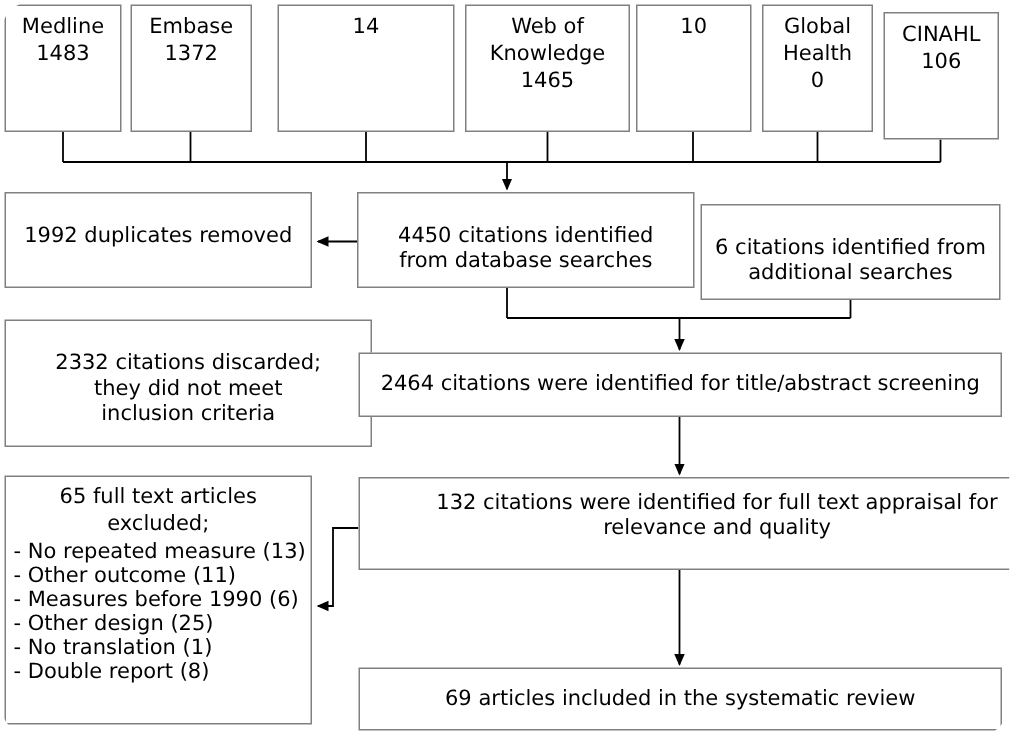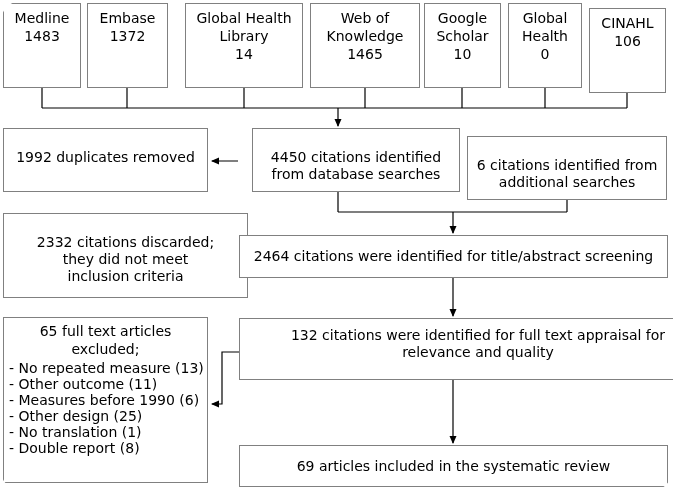--- a/index.html
+++ b/index.html
@@ -74,44 +74,42 @@
 
   <div class="box src" style="left:3px; top:3px; width:78px; height:85px;">
     <span class="ln">Medline</span>
     <span class="ln">1483</span>
   </div>
   <div class="box src" style="left:87px; top:3px; width:81px; height:85px;">
     <span class="ln">Embase</span>
     <span class="ln">1372</span>
   </div>
   <div class="box src" style="left:185px; top:3px; width:118px; height:85px;">
-    <span class="ln">Global Health Library</span>
     <span class="ln">14</span>
   </div>
   <div class="box src" style="left:310px; top:3px; width:110px; height:85px;">
     <span class="ln">Web of Knowledge</span>
     <span class="ln">1465</span>
   </div>
   <div class="box src" style="left:424px; top:3px; width:77px; height:85px;">
-    <span class="ln">Google Scholar</span>
     <span class="ln">10</span>
   </div>
   <div class="box src" style="left:508px; top:3px; width:74px; height:85px;">
     <span class="ln">Global Health</span>
     <span class="ln">0</span>
   </div>
   <div class="box src" style="left:589px; top:8px; width:77px; height:85px;">
     <span class="ln">CINAHL</span>
     <span class="ln">106</span>
   </div>
 
   <div class="box pad6" style="left:3px; top:128px; width:205px; height:64px;">
     <span class="ln nowrap">1992 duplicates removed</span>
   </div>
-  <div class="box pad6" style="left:252px; top:128px; width:208px; height:64px;">
+  <div class="box pad6" style="left:238px; top:128px; width:225px; height:64px;">
     <span class="ln nowrap">4450 citations identified</span>
     <span class="ln nowrap">from database searches</span>
   </div>
   <div class="box pad6" style="left:467px; top:136px; width:200px; height:64px;">
     <span class="ln nowrap">6 citations identified from</span>
     <span class="ln nowrap">additional searches</span>
   </div>
 
   <div class="box pad6" style="left:3px; top:213px; width:245px; height:85px;">
     <span class="ln nowrap">2332 citations discarded;</span>

